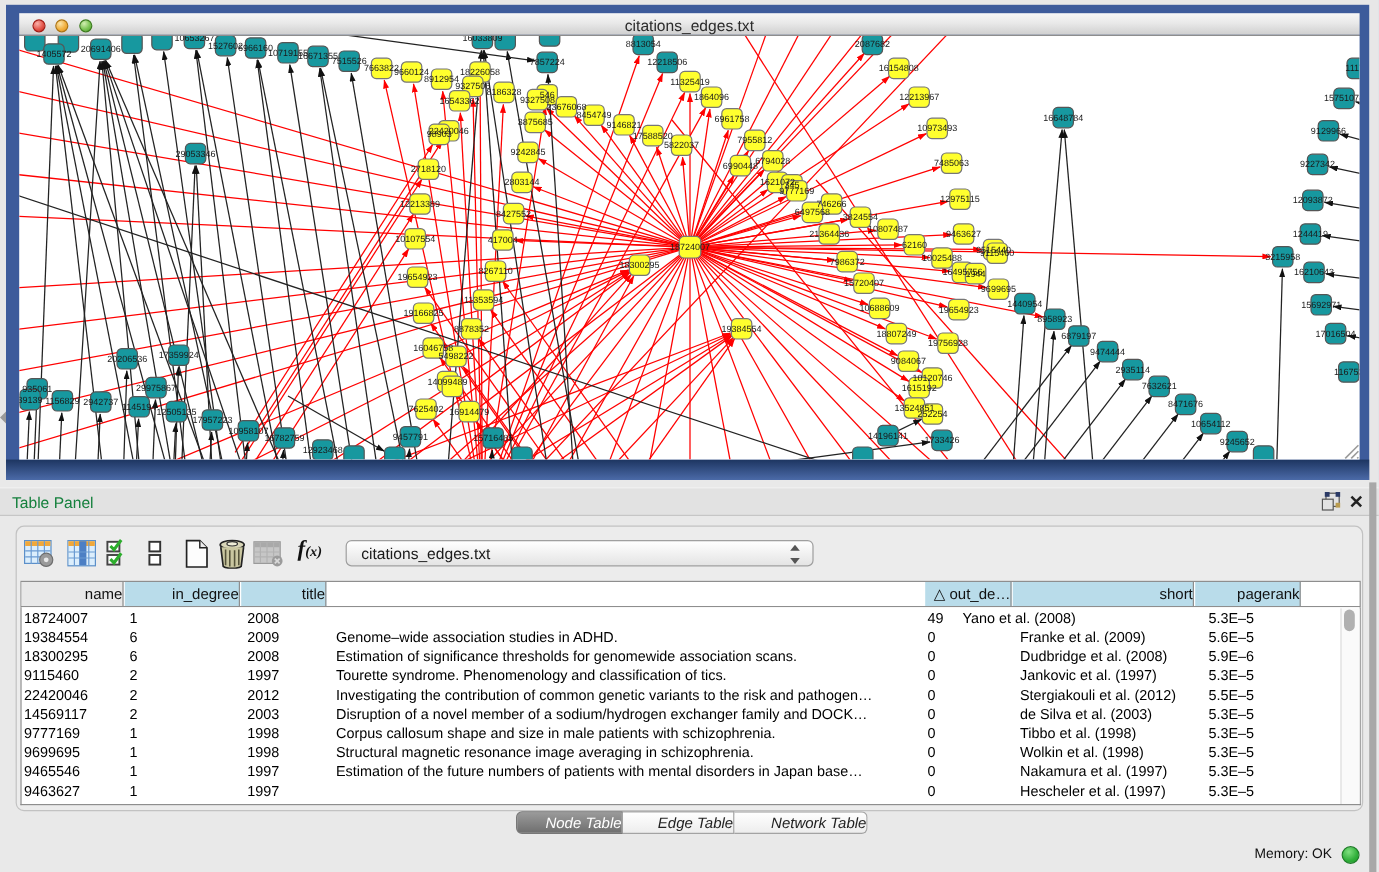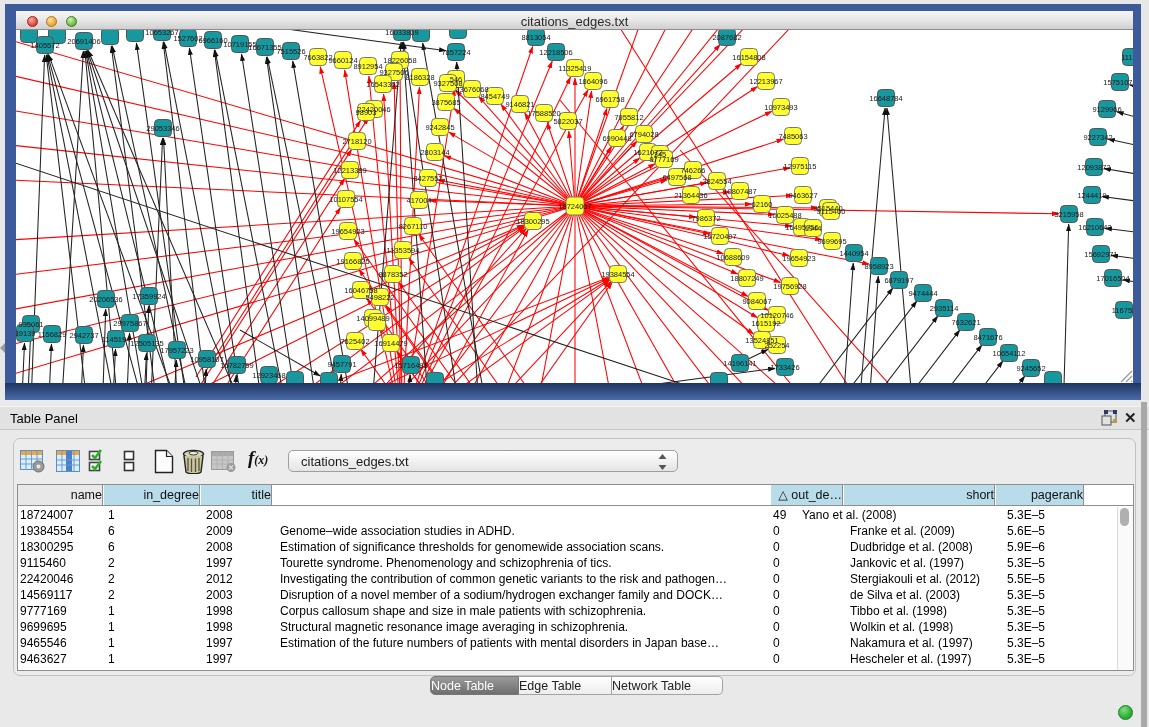--- a/index.html
+++ b/index.html
@@ -12,41 +12,41 @@
 #title { position:absolute; left:0; top:3px; width:100%; text-align:center; font-size:13px; color:#2b2b2b; }
 .tl { position:absolute; top:15.5px; width:11px; height:11px; border-radius:50%; }
 #tlr { left:26.5px; background:radial-gradient(circle at 35% 30%, #f9b0aa, #e4574c 55%, #c0251c); border:.5px solid #a21b14;}
 #tly { left:46px;   background:radial-gradient(circle at 35% 30%, #fbe4a8, #f2b03f 55%, #d98f1f); border:.5px solid #ad7311;}
 #tlg { left:65.5px; background:radial-gradient(circle at 35% 30%, #d2eeb2, #7cc455 55%, #4a9a2b); border:.5px solid #3d7c1f;}
 #canvas { position:absolute; left:16px; top:30px; width:1117px; height:353px; background:#fff; overflow:hidden; }
 #notch { position:absolute; left:0; top:343px; width:0; height:0; border-top:5px solid transparent; border-bottom:5px solid transparent; border-right:5px solid #9a9a9a; }
 
 #tpheader { position:absolute; left:0; top:406px; width:1149px; height:24px; background:#e2e2e2;
   border-top:1px solid #f2f2f2; border-bottom:1px solid #c6c6c6; }
-#tpheader span { position:absolute; left:10px; top:4px; font-size:13px; color:#000000; }
+#tpheader span { position:absolute; left:10px; top:4px; font-size:13px; color:#15803d; }
 #tpclose { position:absolute; left:1124px; top:409px; font-size:15px; font-weight:bold; color:#222; }
 #panel { position:absolute; left:13px; top:438px; width:1123px; height:238px; background:#ececec;
   border:1px solid #c2c2c2; border-radius:7px; }
 .icon { position:absolute; top:449px; }
 #dropdown { position:absolute; left:288px; top:450px; width:390px; height:22px; border:1px solid #9f9f9f;
   border-radius:5px; background:linear-gradient(#ffffff,#e4e4e4); font-size:13px; color:#1a1a1a; }
 #dropdown span { position:absolute; left:12px; top:3px; }
 
 #thead { position:absolute; left:17px; top:484px; width:1117px; height:22px; background:#fff; border:1px solid #8e8e8e; }
 .hc { position:absolute; top:0; height:20px; background:#b9dcea; border-right:1px solid #8e8e8e;
   font-size:12.5px; color:#111; text-align:right; line-height:20px; }
 #tbody { position:absolute; left:17px; top:506px; width:1117px; height:165px; background:#fff;
   border-left:1px solid #8e8e8e; border-right:1px solid #8e8e8e; border-bottom:1px solid #8e8e8e; }
 .trow { position:absolute; left:0; width:1149px; height:16px; font-size:12px; color:#000; }
 .trow span { position:absolute; top:1px; white-space:nowrap; }
 #sbtrack { position:absolute; left:1117px; top:507px; width:16px; height:163px; background:#fafafa; border-left:1px solid #ddd; }
 #sbthumb { position:absolute; left:1120px; top:508px; width:9px; height:18px; background:#b0b0b0; border-radius:5px; }
 
-.tab { position:absolute; top:676px; height:19px; font-size:12.5px; line-height:18px; text-align:left;
-  border:1px solid #a3a3a3; background:linear-gradient(#fff,#ededed); color:#222; }
+.tab { position:absolute; top:676px; height:19px; font-size:12.5px; line-height:18px; text-align:right;
+  border:1px solid #a3a3a3; background:linear-gradient(#fff,#ededed); color:#222;font-style:italic; }
 #tab1 { left:430px; width:89px; border-radius:5px 0 0 5px; background:linear-gradient(#9a9a9a,#6f6f6f); color:#fff; border-color:#777; }
 #tab2 { left:519px; width:93px; border-left:none; }
 #tab3 { left:612px; width:111px; border-left:none; border-radius:0 5px 5px 0; }
 
 #mem { position:absolute; left:0; top:706px; width:1110px; text-align:right; font-size:11.5px; color:#111; }
 #memdot { position:absolute; left:1118px; top:705px; width:15px; height:15px; border-radius:50%;
   background:radial-gradient(circle at 38% 30%, #7fe07f, #2fae39 60%, #1f9a2a); border:1px solid #1d7a26; }
 #rstrip { position:absolute; left:1141px; top:402px; width:6px; height:325px; background:#a8a8a8; }
 </style></head>
 <body>
@@ -640,21 +640,21 @@
 <span style="left:206px">2008</span>
       <span style="left:280px">Estimation of significance thresholds for genomewide association scans.</span>
 <span style="left:773px">0</span>
       <span style="left:850px">Dudbridge et al. (2008)</span>
 <span style="left:1007px">5.9E–6</span>
     </div>
     <div class="trow" style="top:555px">
 <span style="left:20px">9115460</span>
       <span style="left:108px">2</span>
 <span style="left:206px">1997</span>
-      <span style="left:280px">Tourette syndrome. Phenomenology and schizophrenia of tics.</span>
+      <span style="left:280px">Tourette syndrome. Phenomenology and classification of tics.</span>
 <span style="left:773px">0</span>
       <span style="left:850px">Jankovic et al. (1997)</span>
 <span style="left:1007px">5.3E–5</span>
     </div>
     <div class="trow" style="top:571px">
 <span style="left:20px">22420046</span>
       <span style="left:108px">2</span>
 <span style="left:206px">2012</span>
       <span style="left:280px">Investigating the contribution of common genetic variants to the risk and pathogen…</span>
 <span style="left:773px">0</span>
@@ -703,14 +703,15 @@
 <span style="left:206px">1997</span>
 <span style="left:773px">0</span>
       <span style="left:850px">Hescheler et al. (1997)</span>
 <span style="left:1007px">5.3E–5</span>
     </div>
 <div id="sbtrack"></div>
     <div id="sbthumb"></div>
 <div class="tab" id="tab1">Node Table</div>
 <div class="tab" id="tab2">Edge Table</div>
 <div class="tab" id="tab3">Network Table</div>
+<div id="mem">Memory: OK</div>
     <div id="memdot"></div>
 <div id="rstrip"></div>
 </div>
 </body></html>

